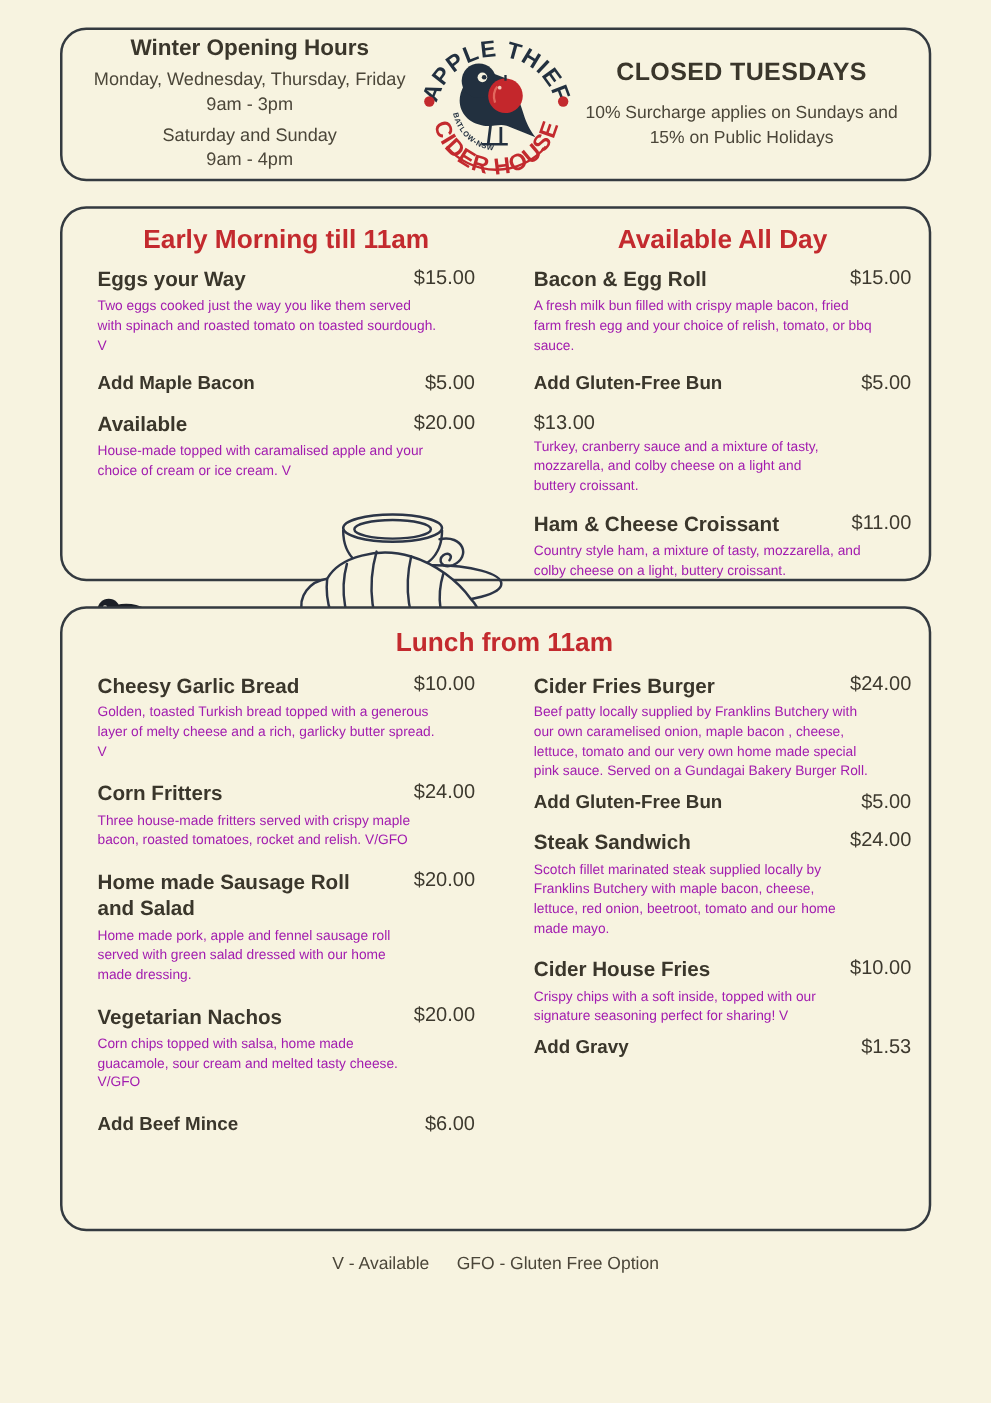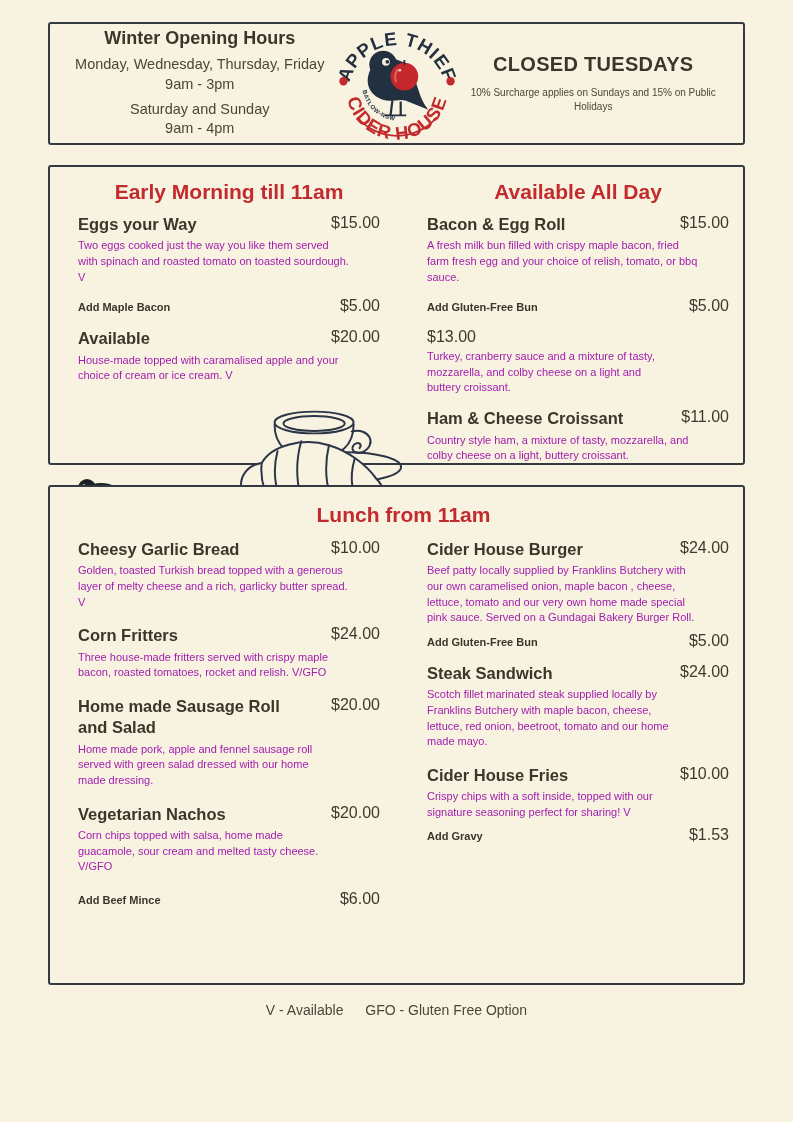--- a/index.html
+++ b/index.html
@@ -9,37 +9,37 @@
     width:793px; height:1122px;
     background:#f7f3e0;
     font-family:"Liberation Sans", sans-serif;
     color:#3a362b;
     overflow:hidden;
   }
   .box {
     margin-left:48px;
     width:697px;
     border:2px solid #343a40;
-    border-radius:3px;
+    border-radius:21px;
     background:#f7f3e0;
   }
   
   .header-box {
     margin-top:22px; height:123px;
     display:flex; align-items:center;
     padding:4px 14px;
   }
   .header-left { flex:1; text-align:center; }
   .hours-title { font-size:18px; font-weight:700; margin-bottom:6px; }
   .hours-line { font-size:14.5px; color:#4b4639; line-height:1.35; }
   .hours-group { margin-top:5px; }
   .logo-wrap { width:122px; height:120px; flex:0 0 auto; position:relative; }
   .header-right { flex:1; text-align:center; }
   .closed-title { font-size:20px; font-weight:700; letter-spacing:.3px; margin-bottom:10px; }
-  .surcharge { font-size:10px; color:#4b4639; line-height:1.4; max-width:270px; margin:0 auto; }
+  .surcharge { font-size:14px; color:#4b4639; line-height:1.4; max-width:270px; margin:0 auto; }
   
   .menu-box { margin-top:20px; padding:0 14px 0 28px; position:relative; }
   .mid-box { height:300px; }
   .lunch-box { height:500px; }
   .cols { display:flex; justify-content:space-between; }
   .col { width:302px; }
   .sec-heading {
     color:#c32a2e; font-weight:700; font-size:21px;
     text-align:center; margin:13px 0 10px 0;
   }
@@ -49,21 +49,21 @@
   }
   .item-head { display:flex; justify-content:space-between; align-items:flex-start; margin-top:2px; }
   .name { font-size:16.5px; font-weight:700; line-height:1.3; max-width:218px; }
   .price { font-size:16px; color:#3d392e; white-space:nowrap; }
   .desc {
     font-size:11px; color:#a21caf; line-height:1.42;
     margin:3px 0 12px 0; max-width:272px;
   }
   .desc.narrow { max-width:248px; }
   .addon { display:flex; justify-content:space-between; align-items:baseline; margin:4px 0 13px 0; }
-  .addon .name { font-size:11px;text-align:center; }
+  .addon .name { font-size:15px;text-align:center; }
   .lunch-box .desc { margin-bottom:15px; }
   .lunch-box .item-head { margin-top:4px; }
   
   .ill-croissant { position:absolute; left:188px; top:226px; }
   .ill-bird { position:absolute; left:24px; top:308px; }
   
   .footer { text-align:center; margin-top:17px; font-size:14px; color:#4b4639; }
   .footer span { margin:0 9px; }
 </style>
 </head>
@@ -282,21 +282,21 @@
         <div class="addon">
           <span class="name">Add Beef Mince</span>
           <span class="price">$6.00</span>
         </div>
       </div>
 
       <div class="col">
 
         <div>
           <div class="item-head">
-            <span class="name">Cider House Burger</span>
+            <span class="name">Cider Fries Burger</span>
             <span class="price">$24.00</span>
           </div>
           <div class="desc" style="margin-bottom:6px;">Beef patty locally supplied by Franklins Butchery with our own caramelised onion, maple bacon , cheese, lettuce, tomato and our very own home made special pink sauce. Served on a Gundagai Bakery Burger Roll.</div>
         </div>
 
         <div class="addon">
           <span class="name">Add Gluten-Free Bun</span>
           <span class="price">$5.00</span>
         </div>
 

